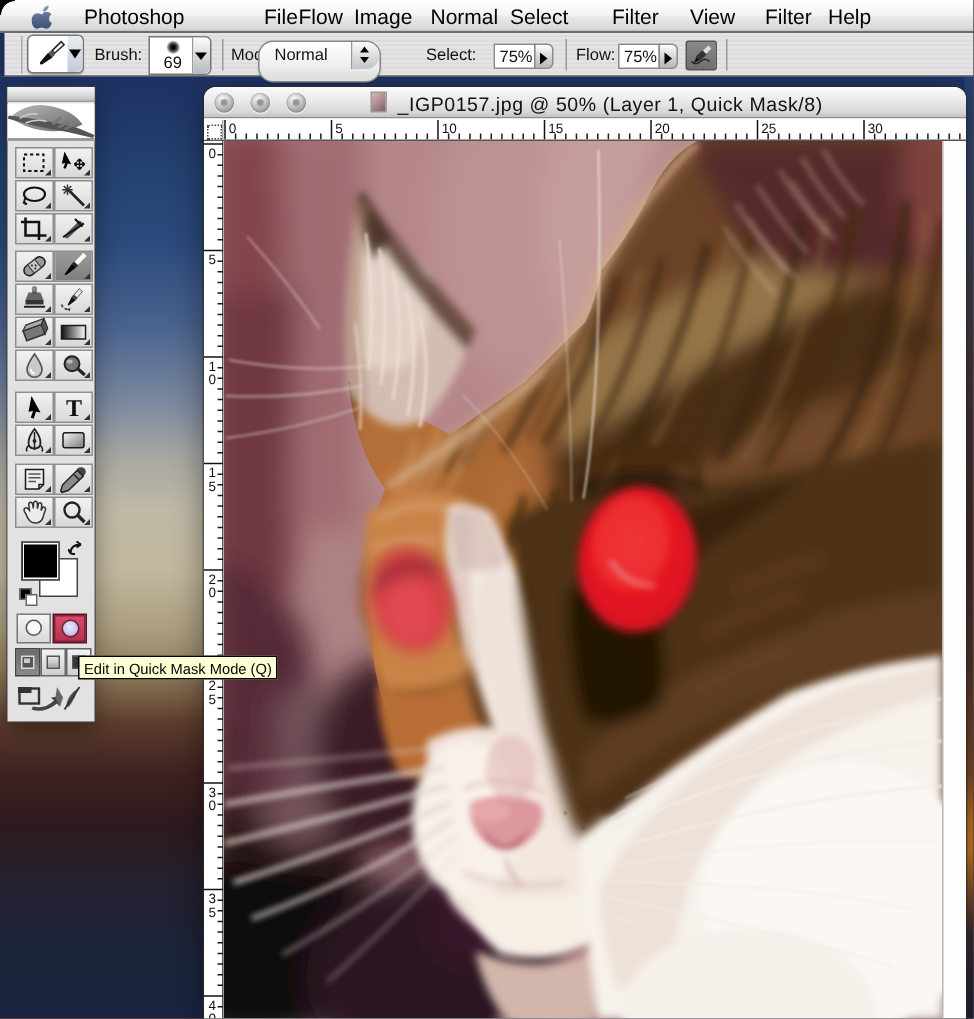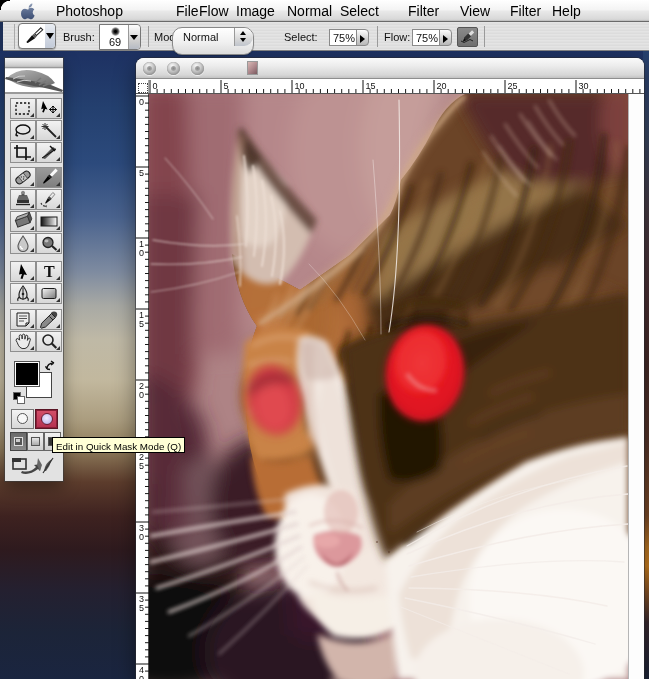--- a/index.html
+++ b/index.html
@@ -68,20 +68,21 @@
 <body>
 <div id="desktop"></div>
 <div id="rsliver"></div>
 
 <div id="docwin">
   <div id="dtitle">
     <div class="orb" style="left:7px"></div>
     <div class="orb" style="left:31px"></div>
     <div class="orb" style="left:55px"></div>
     <div id="dticon"></div>
+    <span class="t">_IGP0157.jpg @ 50% (Layer 1, Quick Mask/8)</span>
   </div>
   <div id="hruler">
       <div id="rcorner"></div>
     <svg width="495" height="13" style="position:absolute;left:13px;top:0">
       <g id="hticks">
           <line x1="1.0" y1="0" x2="1.0" y2="13" stroke="#111" stroke-width="1"></line>
           <text x="3.5" y="8.5" font-size="9" fill="#111" font-family="Liberation Sans">0</text>
           <line x1="72.0" y1="0" x2="72.0" y2="13" stroke="#111" stroke-width="1"></line>
           <text x="74.5" y="8.5" font-size="9" fill="#111" font-family="Liberation Sans">5</text>
           <line x1="143.0" y1="0" x2="143.0" y2="13" stroke="#111" stroke-width="1"></line>

